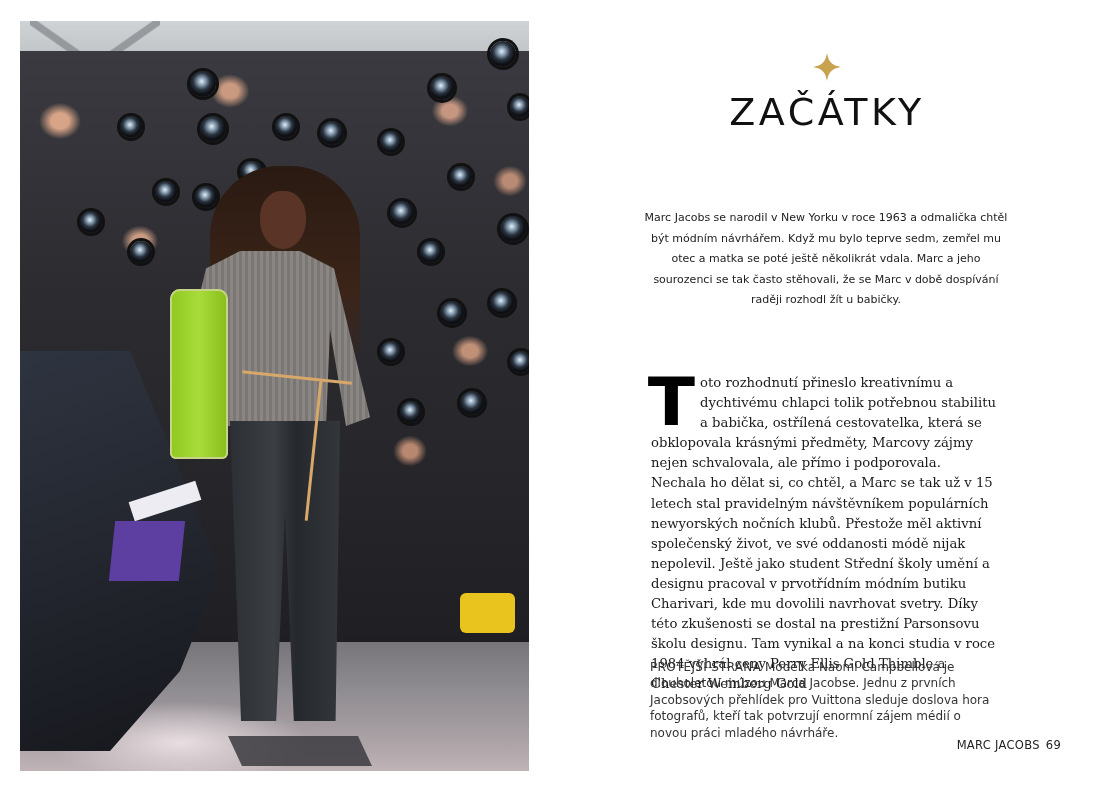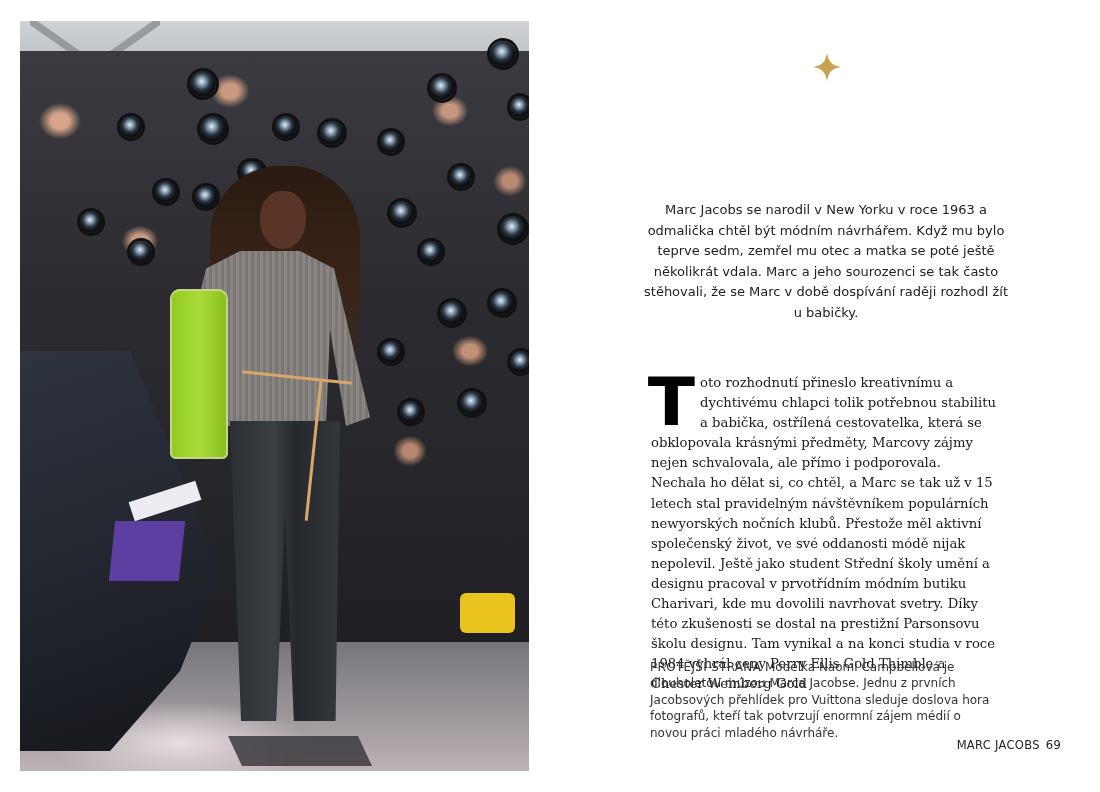--- a/index.html
+++ b/index.html
@@ -106,22 +106,22 @@
   
   .star {
     position: absolute; left: 813px; top: 53px; width: 28px; height: 28px;
   }
   .title {
     position: absolute; left: 600px; top: 88px; width: 454px; text-align: center;
     font-family: "DejaVu Sans", sans-serif; font-weight: 400; font-size: 38px; letter-spacing: 3.5px;
     line-height: 48px; color: #111; margin: 0;
   }
   .intro {
-    position: absolute; left: 643px; top: 200px; width: 366px; text-align: center;
-    font-family: "DejaVu Sans", sans-serif; font-size: 13px; line-height: 20.5px; color: #222; margin: 0;
+    position: absolute; left: 643px; top: 208px; width: 366px; text-align: center;
+    font-family: "DejaVu Sans", sans-serif; font-size: 11px; line-height: 20.5px; color: #222; margin: 0;
   }
   .body-text {
     position: absolute; left: 651px; top: 373px; width: 345px;
     font-family: "DejaVu Serif", serif; font-size: 13.2px; line-height: 20.1px; color: #1a1a1a; margin: 0;
   }
   .dropcap {
     float: left; font-family: "DejaVu Sans", sans-serif; font-weight: 900; font-size: 66px; line-height: 56px;
     margin: 2px 6px 0 -2px; color: #000; transform: scaleX(1.05);
   }
   .caption {
@@ -183,21 +183,21 @@
   <div class="belt"></div>
   <div class="belt-tail"></div>
   <div class="shadow"></div>
 </div>
 
 <svg class="star" viewBox="0 0 28 28">
   <path d="M14 0 C15.5 9 19 12.5 28 14 C19 15.5 15.5 19 14 28 C12.5 19 9 15.5 0 14 C9 12.5 12.5 9 14 0 Z" fill="#c9a24f"></path>
 </svg>
 
 <h1 class="title">
-  <br>
+  <span>ZAČÁTKY</span><br>
 </h1>
 
 <p class="intro">Marc Jacobs se narodil v New Yorku v roce 1963 a odmalička chtěl být módním návrhářem. Když mu bylo teprve sedm, zemřel mu otec a matka se poté ještě několikrát vdala. Marc a jeho sourozenci se tak často stěhovali, že se Marc v době dospívání raději rozhodl žít u babičky.</p>
 
 <p class="body-text"><span class="dropcap">T</span><span>oto rozhodnutí přineslo kreativnímu a dychtivému chlapci tolik potřebnou stabilitu a babička, ostřílená cestovatelka, která se obklopovala krásnými předměty, Marcovy zájmy nejen schvalovala, ale přímo i podporovala. Nechala ho dělat si, co chtěl, a Marc se tak už v 15 letech stal pravidelným návštěvníkem populárních newyorských nočních klubů. Přestože měl aktivní společenský život, ve své oddanosti módě nijak nepolevil. Ještě jako student Střední školy umění a designu pracoval v prvotřídním módním butiku Charivari, kde mu dovolili navrhovat svetry. Díky této zkušenosti se dostal na prestižní Parsonsovu školu designu. Tam vynikal a na konci studia v roce 1984 vyhrál ceny Perry Ellis Gold Thimble a Chester Weinberg Gold</span></p>
 
 <p class="caption"><span class="lead">PROTĚJŠÍ STRANA</span><span> Modelka Naomi Campbellová je dlouholetou múzou Marca Jacobse. Jednu z prvních Jacobsových přehlídek pro Vuittona sleduje doslova hora fotografů, kteří tak potvrzují enormní zájem médií o novou práci mladého návrháře.</span></p>
 
 <div class="folio">
   <span>MARC JACOBS</span><span class="pg">69</span>

